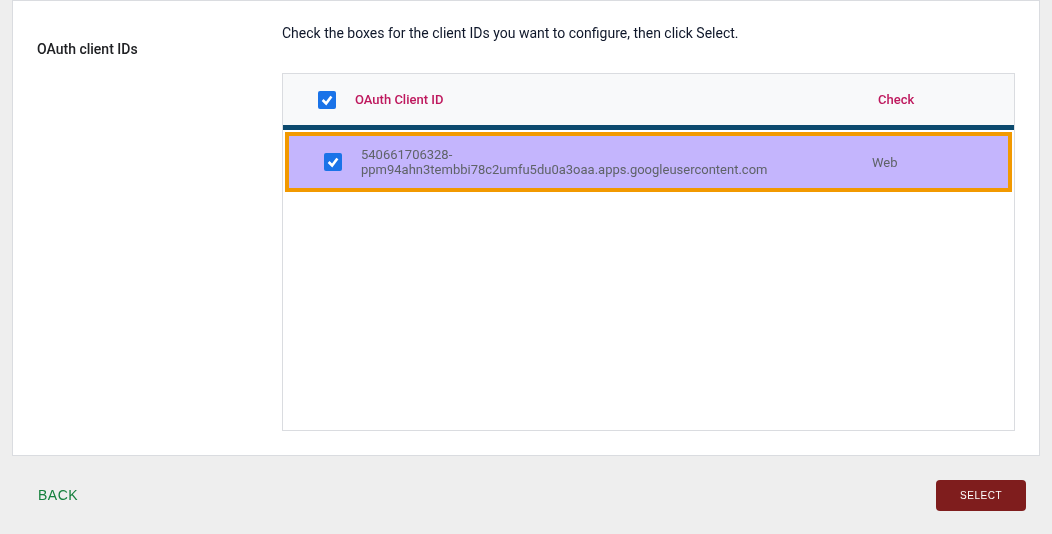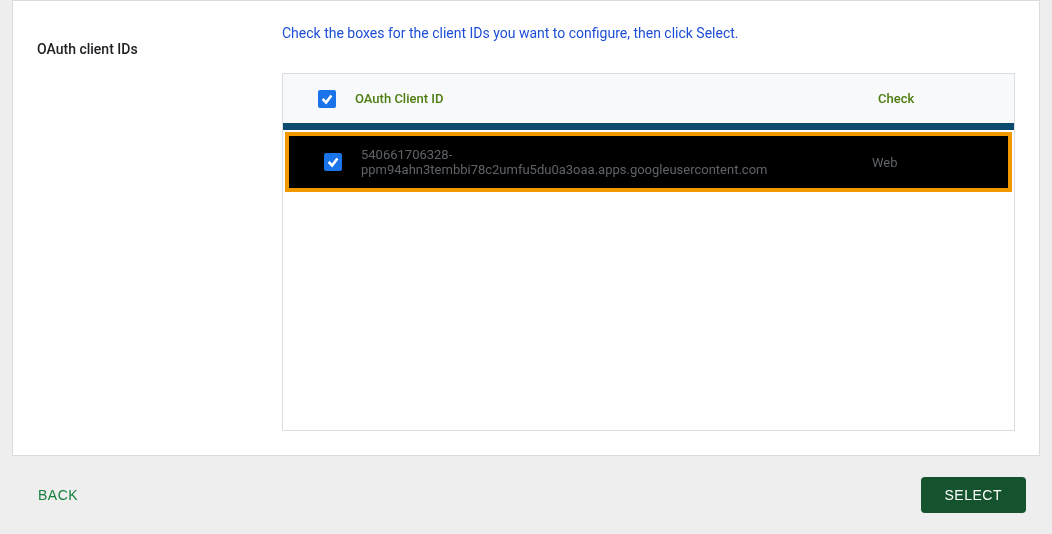--- a/index.html
+++ b/index.html
@@ -27,51 +27,51 @@
       font-size: 14px;
       font-weight: 500;
       margin-top: 16px;
     }
     .right-content {
       flex: 1;
       display: flex;
       flex-direction: column;
     }
     .instruction {
-      color: #1d4ed8;
+      color: #0f172a;
       font-size: 14px;
       margin-bottom: 32px;
     }
     .table-wrap {
       border: 1px solid #dadce0;
       flex: 1;
       overflow: hidden;
       background: #fff;
     }
     .thead {
       display: flex;
       align-items: center;
       background: #f8f9fa;
-      border-bottom: 7px solid #0c4a6e;
+      border-bottom: 5px solid #0c4a6e;
       height: 56px;
       padding: 0 16px;
-      color: #4d7c0f;
+      color: #be185d;
       font-size: 13px;
       font-weight: 500;
     }
     .row {
       display: flex;
       align-items: center;
       height: 52px;
       padding: 0 16px;
       color: #5f6368;
       font-size: 13px;
     }
     .row.selected {
-      background: #000000;
+      background: #c4b5fd;
       align-items: center;
     }
     .highlight-frame {
       border: 4px solid #f29900;
       margin: 2px;
     }
     .col-check {
       width: 56px;
       flex-shrink: 0;
       display: flex;
@@ -114,25 +114,25 @@
       border: none;
       color: #15803d;
       font-size: 14px;
       font-weight: 500;
       letter-spacing: 0.5px;
       cursor: pointer;
       padding: 8px 12px;
       text-transform: uppercase;
     }
     .btn-primary {
-      background: #14532d;
+      background: #7f1d1d;
       border: none;
       border-radius: 4px;
       color: #fff;
-      font-size: 14px;
+      font-size: 10px;
       font-weight: 500;
       letter-spacing: 0.5px;
       padding: 10px 24px;
       cursor: pointer;
       text-transform: uppercase;
     }
   </style>
 </head>
 <body>
 

